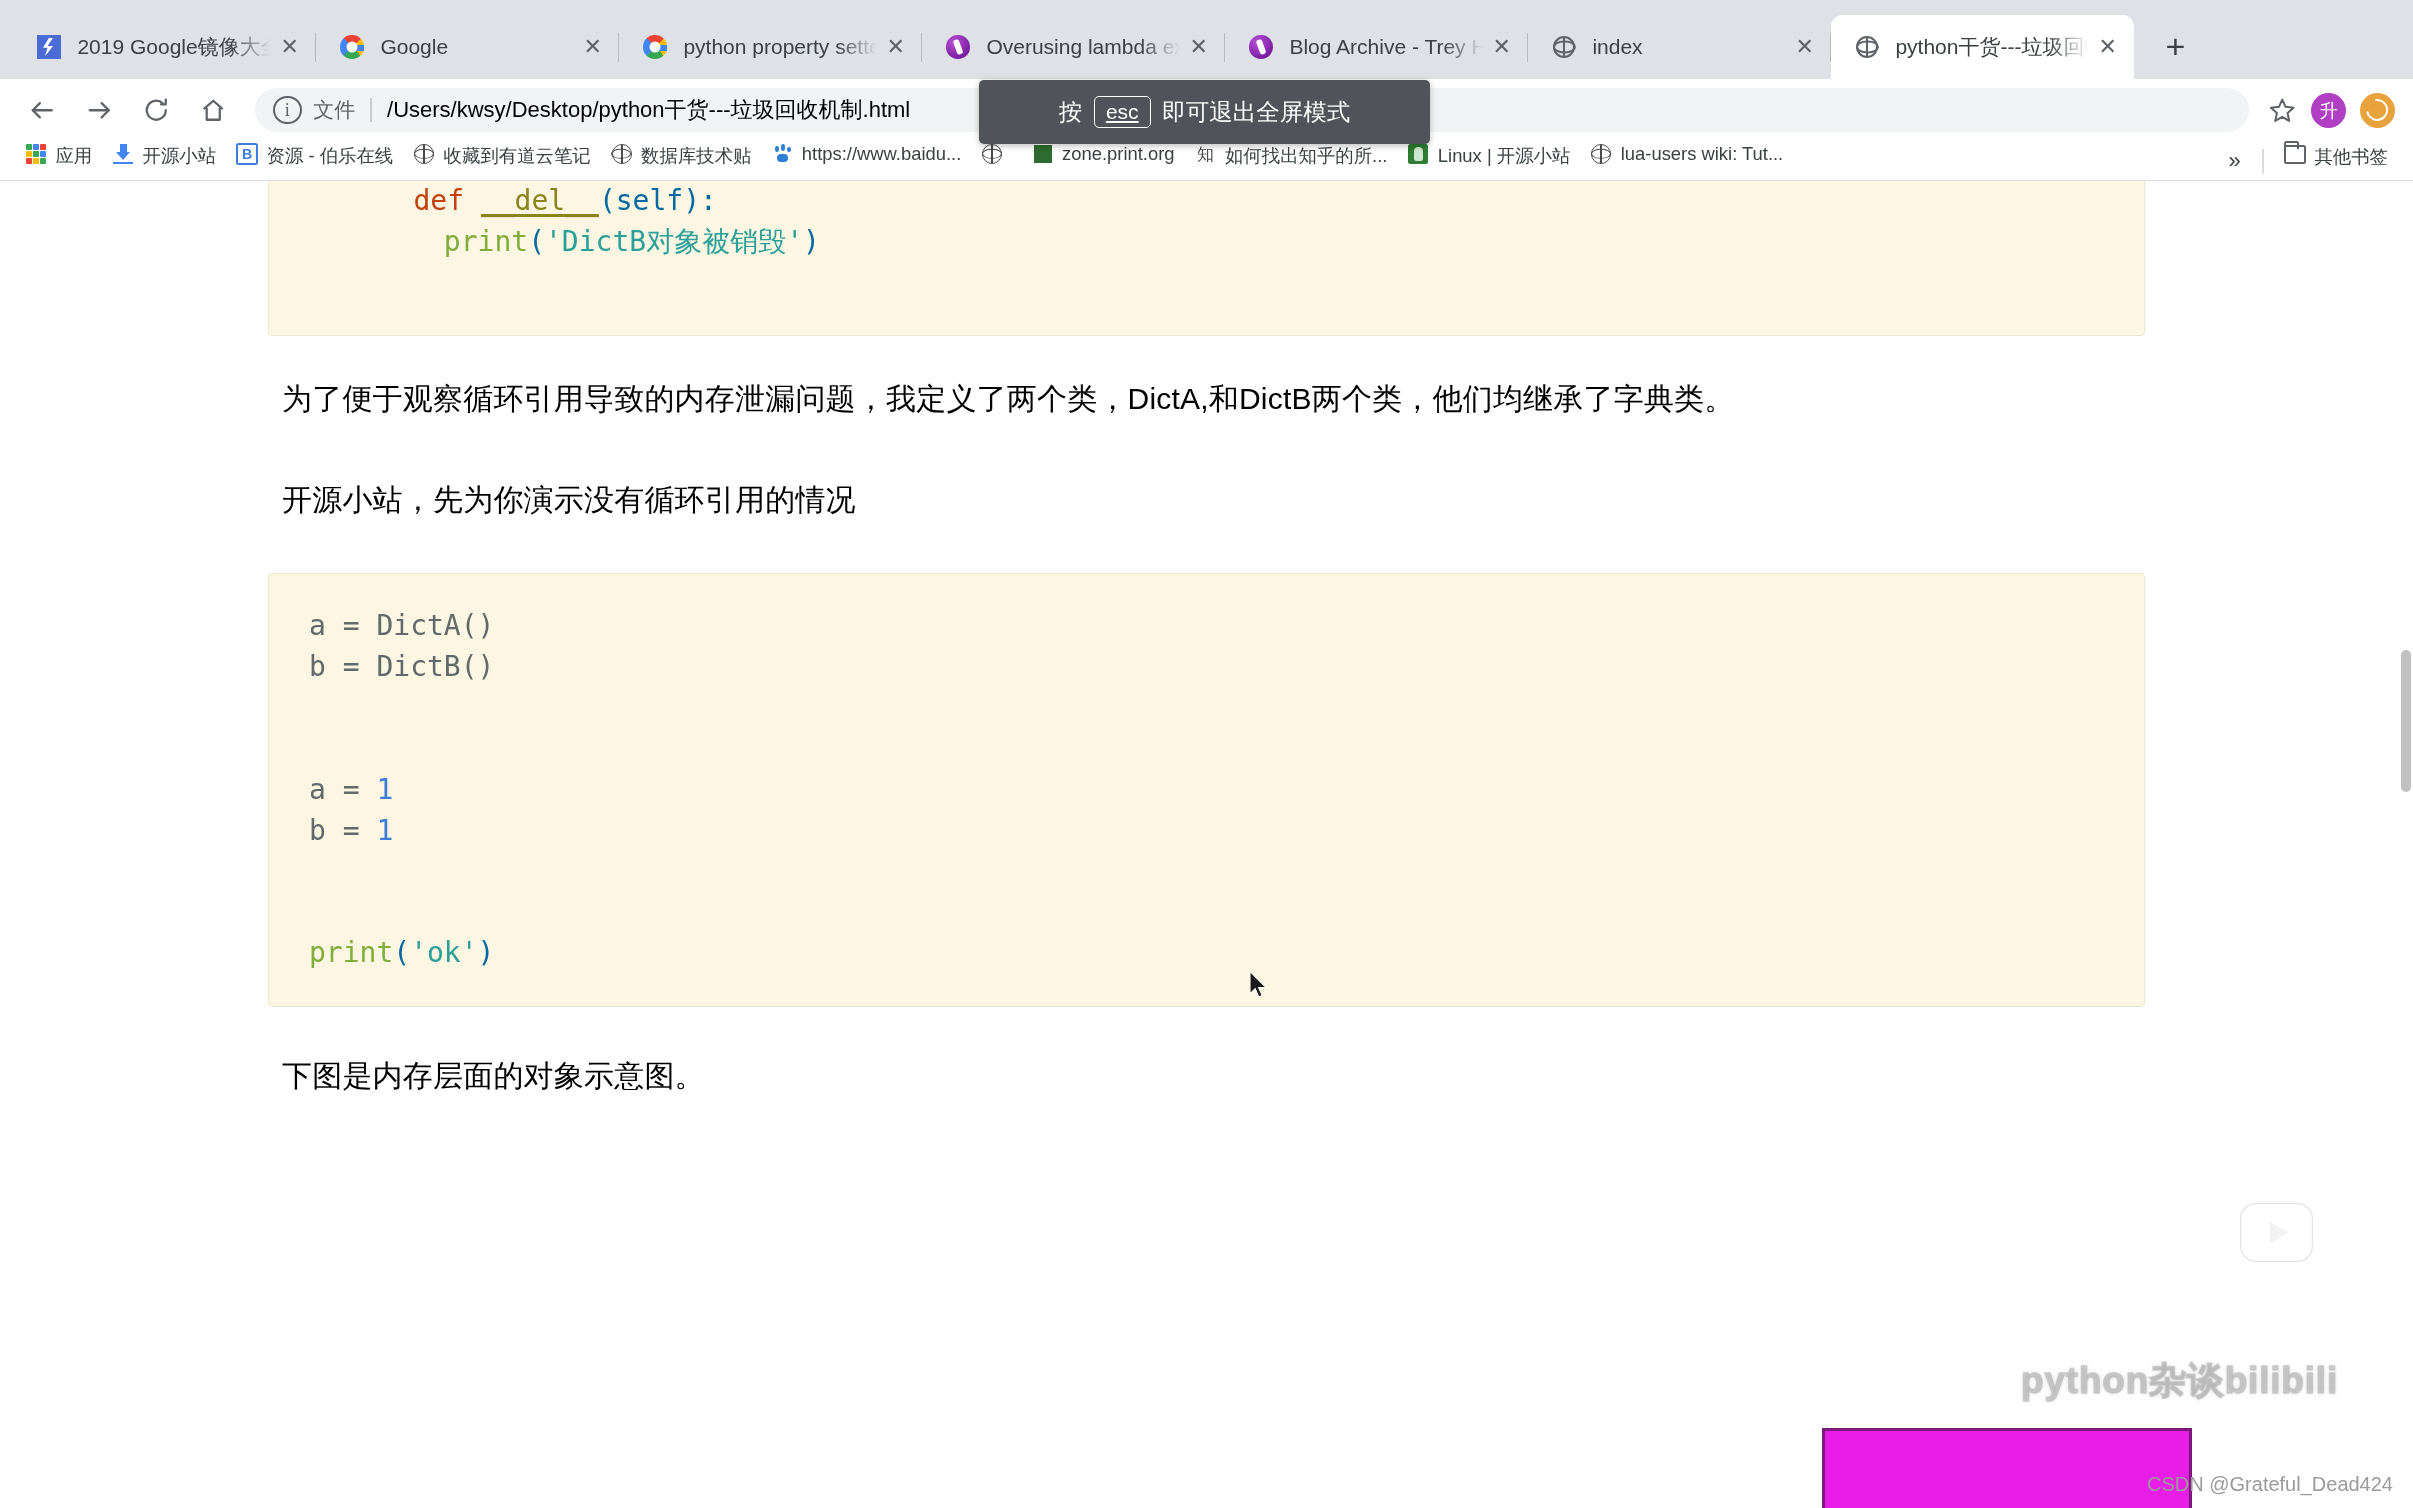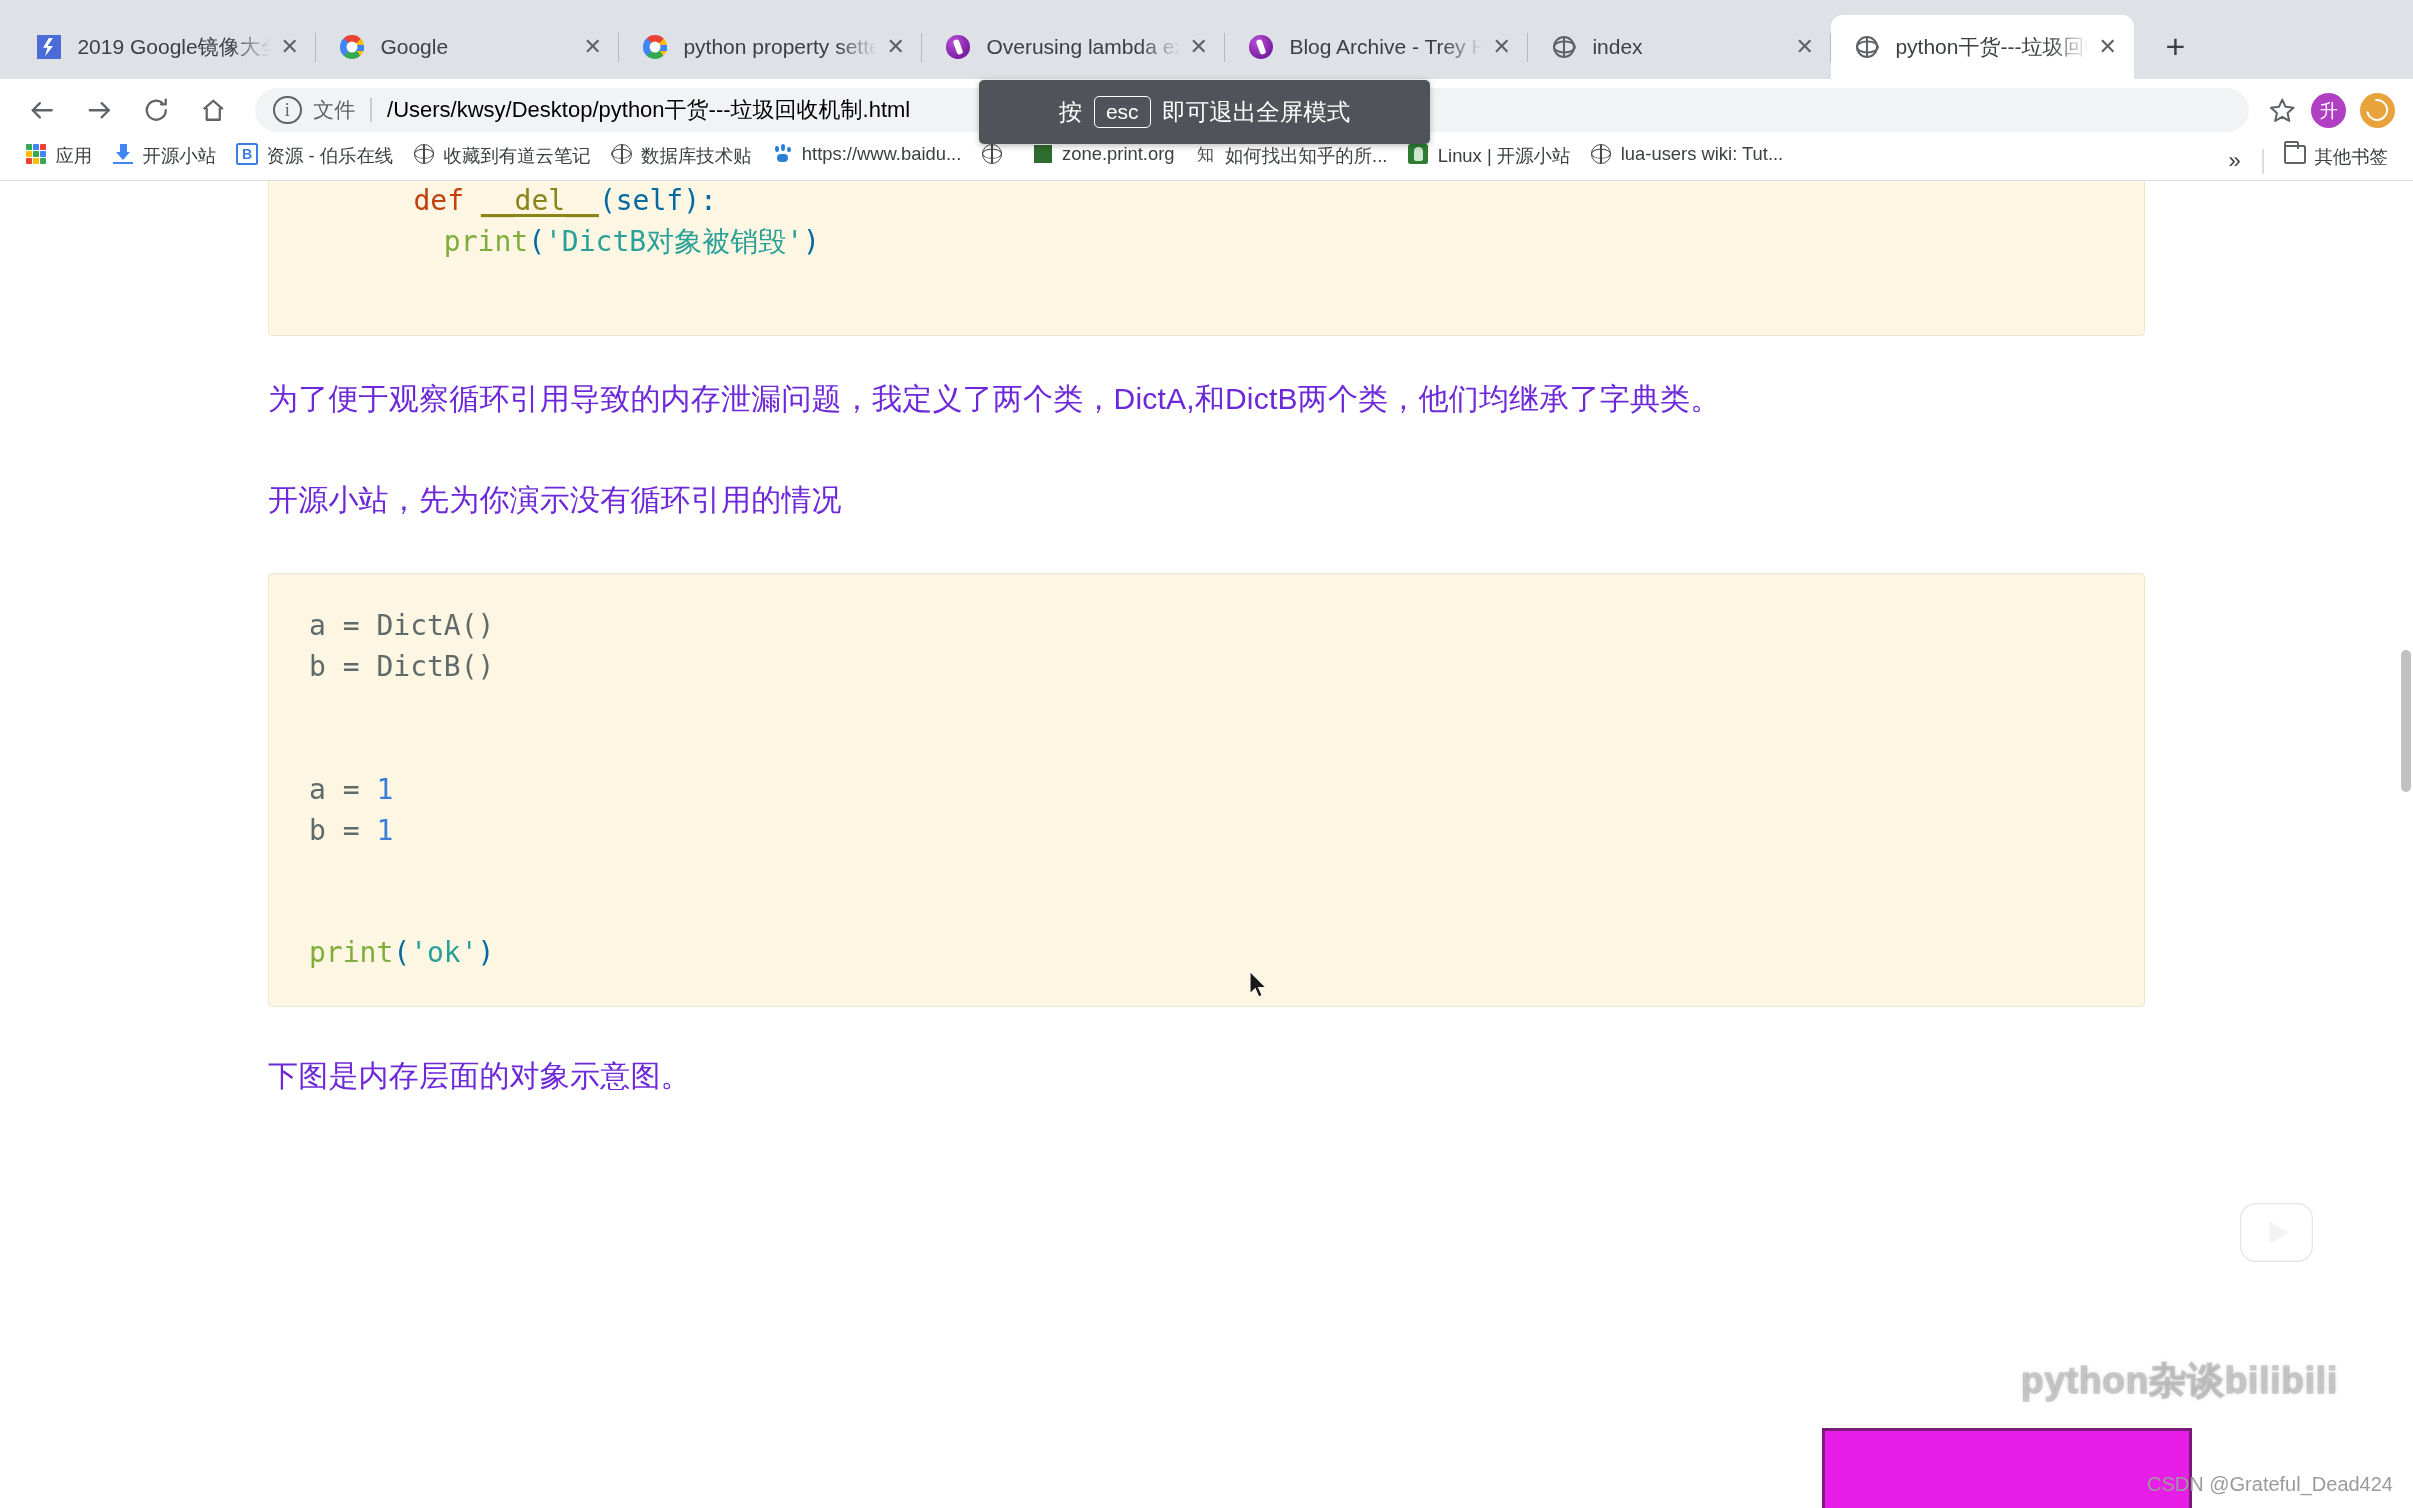--- a/index.html
+++ b/index.html
@@ -333,20 +333,21 @@
     box-shadow: 0 1.7px 6.7px rgba(0,0,0,0.25);
   }
   .fs-text { color: #ffffff; font-size: 23.5px; }
   .fs-key {
     border: 1.7px solid #ffffff;
     border-radius: 5px;
     color: #ffffff;
     font-size: 21px;
     padding: 3.4px 11px 5px;
     line-height: 1;
+    text-decoration: underline;
   }
 
   
   .page {
     position: relative;
     height: calc(1508px - 79px - 62px - 40px);
     background: #ffffff;
     overflow: hidden;
   }
   .page-inner {
@@ -377,22 +378,22 @@
   .cb-dunder { color: #8a8419; text-decoration: underline; text-decoration-thickness: 2.5px; text-underline-offset: 4.2px;}
   .cb-builtin { color: #7fae3a; }
   .cb-str  { color: #2aa198; }
   .cb-num  { color: #3b7dd8; }
   .cb-punc { color: #0369a1; }
   .cb-plain{ color: #5f6a6a; }
 
   .para {
     font-size: 30px;
     line-height: 1.62;
-    color: #6d28d9;
-    margin: 39px 0 0 0;
+    color: #000000;
+    margin: 39px 0 0 14px;
     letter-spacing: 0.2px;
   }
 
   
   .cursor {
     position: absolute;
     left: 1250px; top: 790px;
     width: 18.4px; height: 28.5px;
     z-index: 40;
     pointer-events: none;

